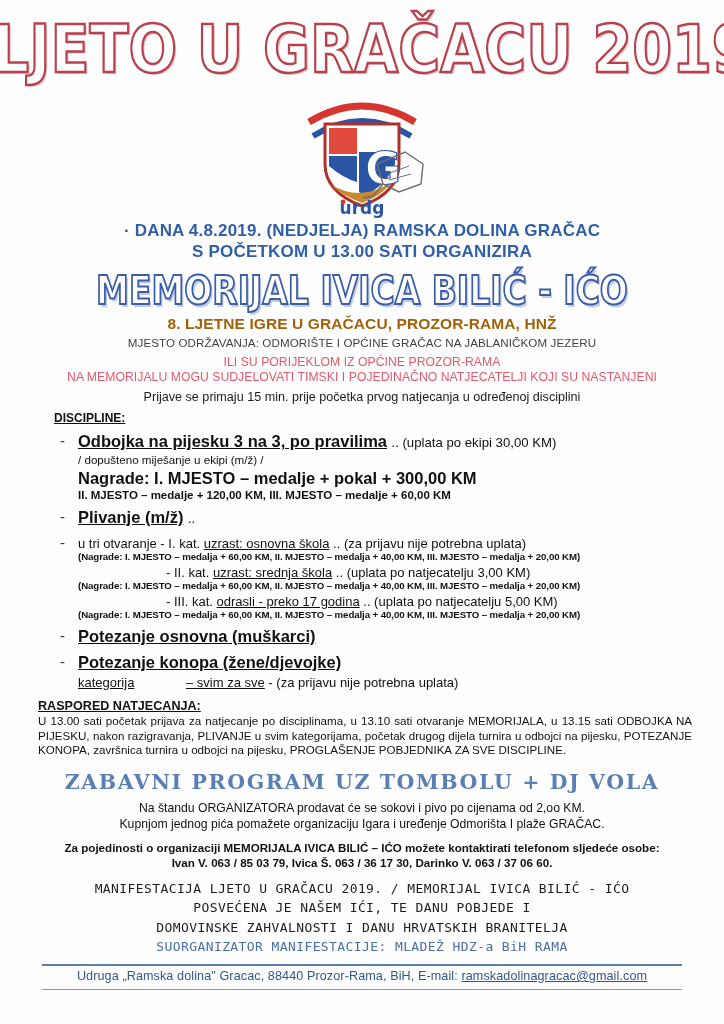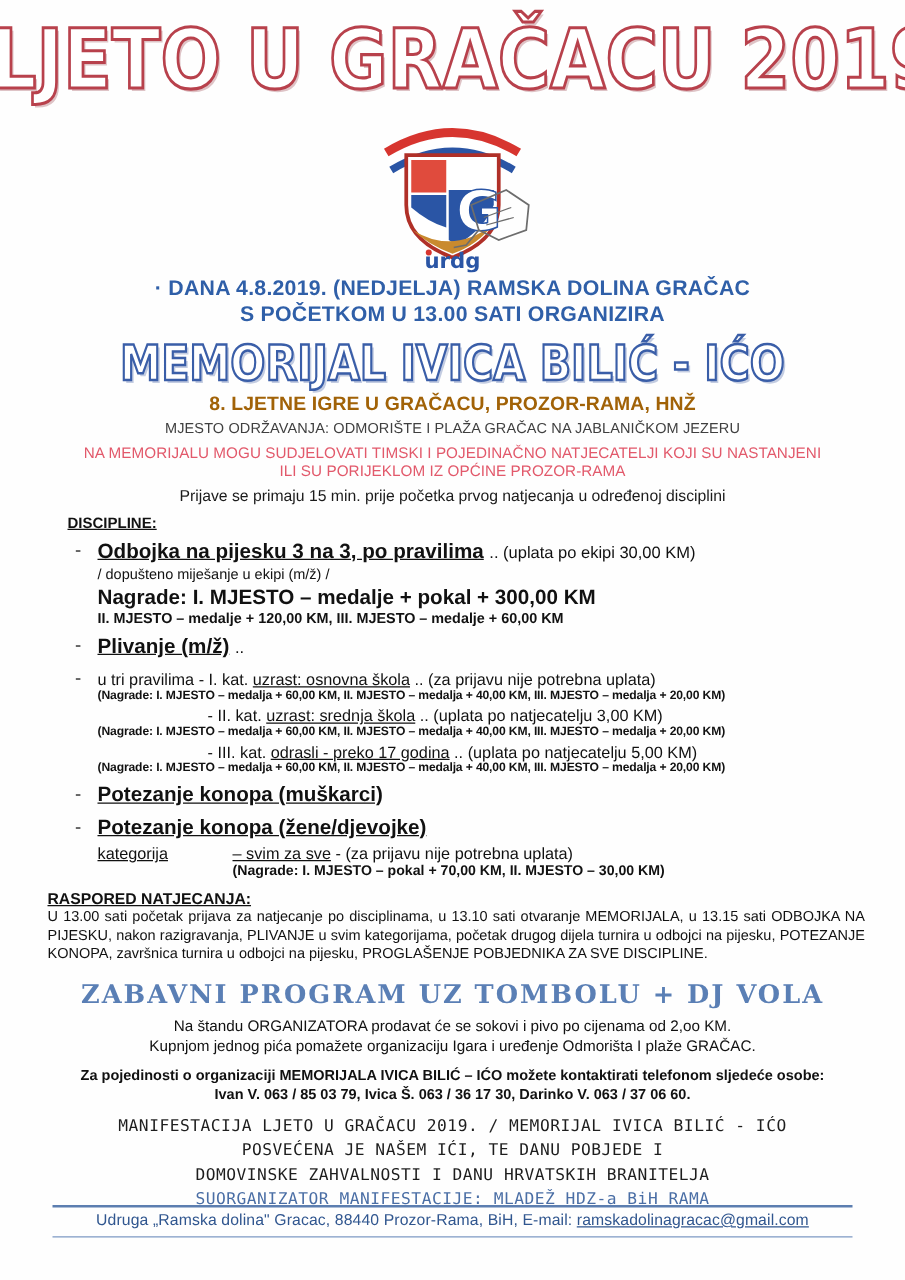--- a/index.html
+++ b/index.html
@@ -284,25 +284,25 @@
     </svg>
   </div>
 
   <div class="date-block">
     <div>· DANA 4.8.2019. (NEDJELJA) RAMSKA DOLINA GRAČAC</div>
     <div>S POČETKOM U  13.00 SATI ORGANIZIRA</div>
   </div>
 
   <div class="memorijal">MEMORIJAL IVICA BILIĆ - IĆO</div>
   <div class="sub-blue">8.  LJETNE IGRE U GRAČACU, PROZOR-RAMA, HNŽ</div>
-  <div class="venue">MJESTO ODRŽAVANJA: ODMORIŠTE I PLAŽA GRAČAC NA JABLANIČKOM JEZERU</div>
+  <div class="venue">MJESTO ODRŽAVANJA: ODMORIŠTE I OPĆINE GRAČAC NA JABLANIČKOM JEZERU</div>
 
   <div class="eligibility">
+    <div>ILI SU PORIJEKLOM IZ OPĆINE PROZOR-RAMA</div>
     <div>NA MEMORIJALU MOGU SUDJELOVATI TIMSKI I POJEDINAČNO NATJECATELJI KOJI SU NASTANJENI</div>
-    <div>ILI SU PORIJEKLOM IZ OPĆINE PROZOR-RAMA</div>
   </div>
 
   <div class="registration">Prijave se primaju 15 min. prije početka prvog natjecanja u određenoj disciplini</div>
 
   <div class="body-col">
     <div class="disc-head">DISCIPLINE:</div>
 
     <div class="bullet-row">
       <div class="dash">-</div>
       <div class="bullet-body">
@@ -319,52 +319,51 @@
       <div class="bullet-body">
         <span class="disc-title"><u>Plivanje  (m/ž)</u></span>
         <span class="disc-note"> ..</span>
       </div>
     </div>
 
     <div class="bullet-row">
       <div class="dash">-</div>
       <div class="bullet-body">
         <div class="cat-line indent1">
-          <span>u tri pravilima  -  I. kat. </span><u>uzrast: osnovna škola</u><span> .. (za prijavu nije potrebna uplata)</span>
+          <span>u tri otvaranje  -  I. kat. </span><u>uzrast: osnovna škola</u><span> .. (za prijavu nije potrebna uplata)</span>
         </div>
         <div class="cat-prize">(Nagrade:  I. MJESTO – medalja + 60,00 KM, II. MJESTO – medalja + 40,00 KM, III. MJESTO – medalja + 20,00 KM)</div>
 
         <div class="cat-line indent2">
           <span>-  II. kat. </span><u>uzrast: srednja škola</u><span> ..  (uplata po natjecatelju 3,00 KM)</span>
         </div>
         <div class="cat-prize">(Nagrade:  I. MJESTO – medalja + 60,00 KM, II. MJESTO – medalja + 40,00 KM, III. MJESTO – medalja + 20,00 KM)</div>
 
         <div class="cat-line indent3">
           <span>-  III. kat. </span><u>odrasli - preko 17 godina</u><span> .. (uplata po natjecatelju 5,00 KM)</span>
         </div>
         <div class="cat-prize">(Nagrade:  I. MJESTO – medalja + 60,00 KM, II. MJESTO – medalja + 40,00 KM, III. MJESTO – medalja + 20,00 KM)</div>
       </div>
     </div>
 
     <div class="bullet-row">
       <div class="dash">-</div>
       <div class="bullet-body">
-        <span class="disc-title"><u>Potezanje konopa (muškarci)</u></span>
+        <span class="disc-title"><u>Potezanje osnovna (muškarci)</u></span>
       </div>
     </div>
 
     <div class="bullet-row">
       <div class="dash">-</div>
       <div class="bullet-body">
         <span class="disc-title"><u>Potezanje konopa (žene/djevojke)</u></span>
         <div class="kat-row">
           <div class="kat-label">kategorija</div>
           <div class="kat-val"><u>– svim za sve</u><span> -  (za prijavu nije potrebna uplata)</span></div>
         </div>
-        <div class="kat-prize">(Nagrade:  I. MJESTO – pokal + 70,00 KM, II. MJESTO – 30,00 KM)</div>
       </div>
     </div>
   </div>
 
   <div class="sched-wrap">
     <div class="sched-head">RASPORED NATJECANJA:</div>
     <div class="sched-body">U 13.00 sati početak prijava za natjecanje po disciplinama, u 13.10 sati otvaranje MEMORIJALA, u 13.15 sati ODBOJKA NA PIJESKU, nakon razigravanja, PLIVANJE u svim kategorijama, početak drugog dijela turnira u odbojci na pijesku, POTEZANJE KONOPA, završnica turnira u odbojci na pijesku, PROGLAŠENJE POBJEDNIKA ZA SVE DISCIPLINE.</div>
   </div>
 
   <div class="zabavni">ZABAVNI PROGRAM UZ TOMBOLU + DJ VOLA</div>

